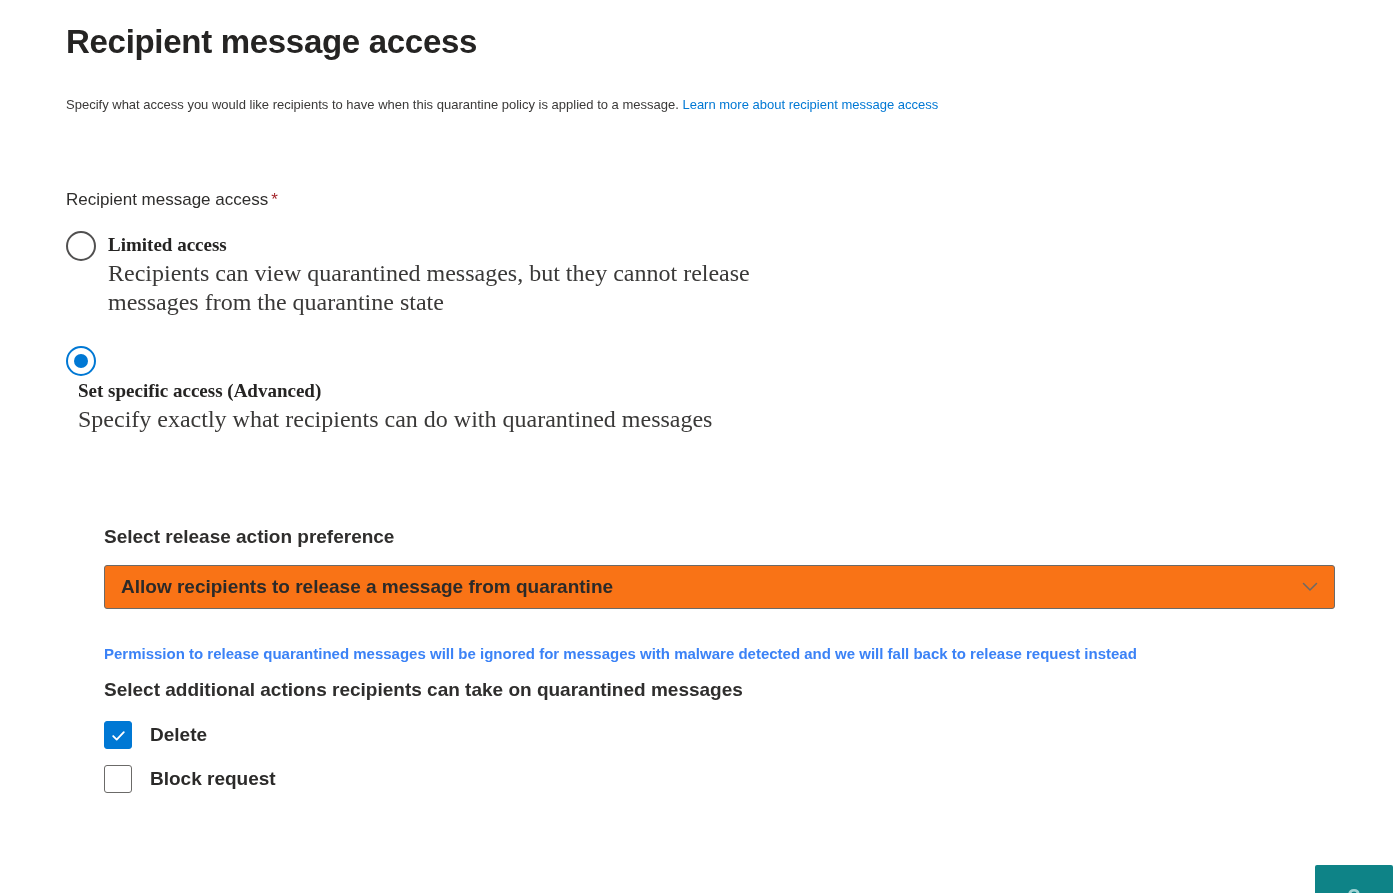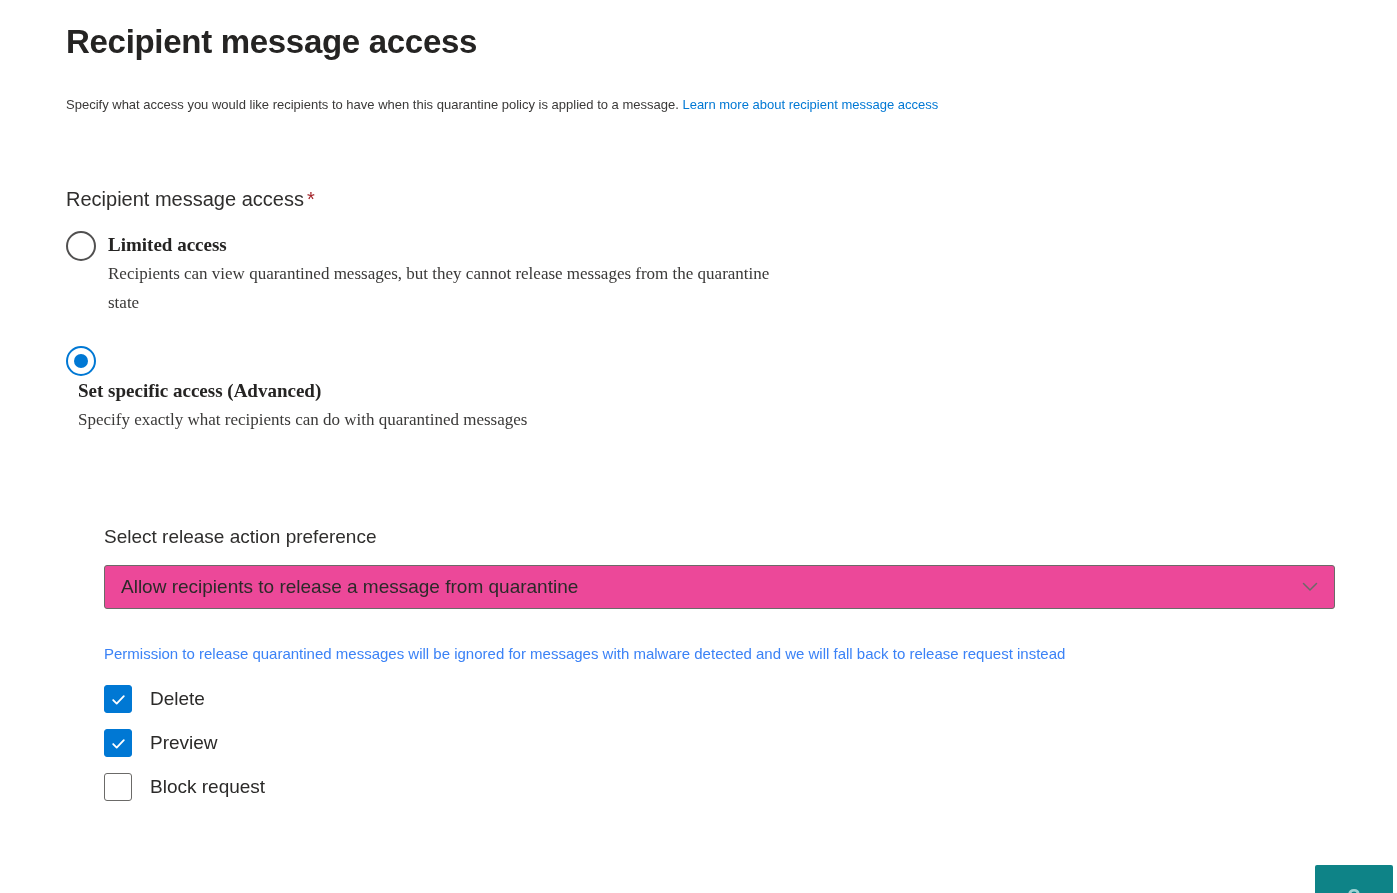--- a/index.html
+++ b/index.html
@@ -26,21 +26,21 @@
     margin: 28px 0 0 0;
     font-size: 13px;
     line-height: 29px;
     color: #3a3938;
     max-width: 1270px;
   }
   .link { color: #0078d4; text-decoration: none; cursor: pointer; }
 
   .field-label {
     margin-top: 66px;
-    font-size: 20px;
+    font-size: 17px;
     line-height: 29px;
     color: #2f2e2d;
   }
   .req { color: #a4262c; margin-left: 3px; }
 
   
   .radio-option { display: flex; align-items: flex-start; margin-top: 16px; cursor: pointer; font-family: Liberation Serif, serif; }
   .radio-option.second { margin-top: 28px; flex-direction: column; }
   .radio {
     flex: 0 0 auto;
@@ -60,38 +60,38 @@
     margin: -7px 0 0 -7px;
     border-radius: 50%;
     background: #0078d4;
   }
   .radio-text { margin-left: 12px; }
   .radio-title {
     font-size: 19px; line-height: 29px;
     font-weight: 700; color: #252423;
   }
   .radio-desc {
-    font-size: 17px; line-height: 29px;
+    font-size: 24px; line-height: 29px;
     color: #3a3938;
   }
   .w-narrow { max-width: 690px; }
 
   
-  .sub-section { margin-left: 38px; }
+  .sub-section { margin-left: 38px; font-weight: bold; }
   .sub-label {
     margin-top: 88px;
     font-size: 19px; line-height: 29px;
     color: #2f2e2d;
   }
   .dropdown {
     margin-top: 14px;
     width: 1231px; height: 44px;
     border: 1px solid #6b6a68;
     border-radius: 3px;
-    background: #ec4899;
+    background: #f97316;
     display: flex; align-items: center; justify-content: space-between;
     padding: 0 16px;
     cursor: pointer;
   }
   .dropdown-value { font-size: 19px; color: #2b2a29; }
   .chevron { display: flex; align-items: center; }
 
   .note {
     margin-top: 30px;
     font-size: 15px; line-height: 29px;
@@ -176,38 +176,31 @@
       <span class="dropdown-value">Allow recipients to release a message from quarantine</span>
       <span class="chevron">
         <svg width="16" height="10" viewBox="0 0 16 10" aria-hidden="true">
           <path d="M1.5 1.5 L8 8 L14.5 1.5" stroke="#6b6a68" stroke-width="1.5" fill="none" stroke-linecap="round"></path>
         </svg>
       </span>
     </div>
 
     <div class="note">Permission to release quarantined messages will be ignored for messages with malware detected and we will fall back to release request instead</div>
 
+    <div class="sub-label2">Select additional actions recipients can take on quarantined messages</div>
 
     <label class="check-row first">
       <span class="checkbox checked">
         <svg width="17" height="17" viewBox="0 0 16 16" aria-hidden="true">
           <path d="M3 8.5 L6.3 11.8 L13 4.8" stroke="#ffffff" stroke-width="1.7" fill="none" stroke-linecap="round" stroke-linejoin="round"></path>
         </svg>
       </span>
       <span class="check-label">Delete</span>
     </label>
 
-    <label class="check-row">
-      <span class="checkbox checked">
-        <svg width="17" height="17" viewBox="0 0 16 16" aria-hidden="true">
-          <path d="M3 8.5 L6.3 11.8 L13 4.8" stroke="#ffffff" stroke-width="1.7" fill="none" stroke-linecap="round" stroke-linejoin="round"></path>
-        </svg>
-      </span>
-      <span class="check-label">Preview</span>
-    </label>
 
     <label class="check-row">
       <span class="checkbox"></span>
       <span class="check-label">Block request</span>
     </label>
 
   </div>
 </div>
 
 <button class="help-button">

